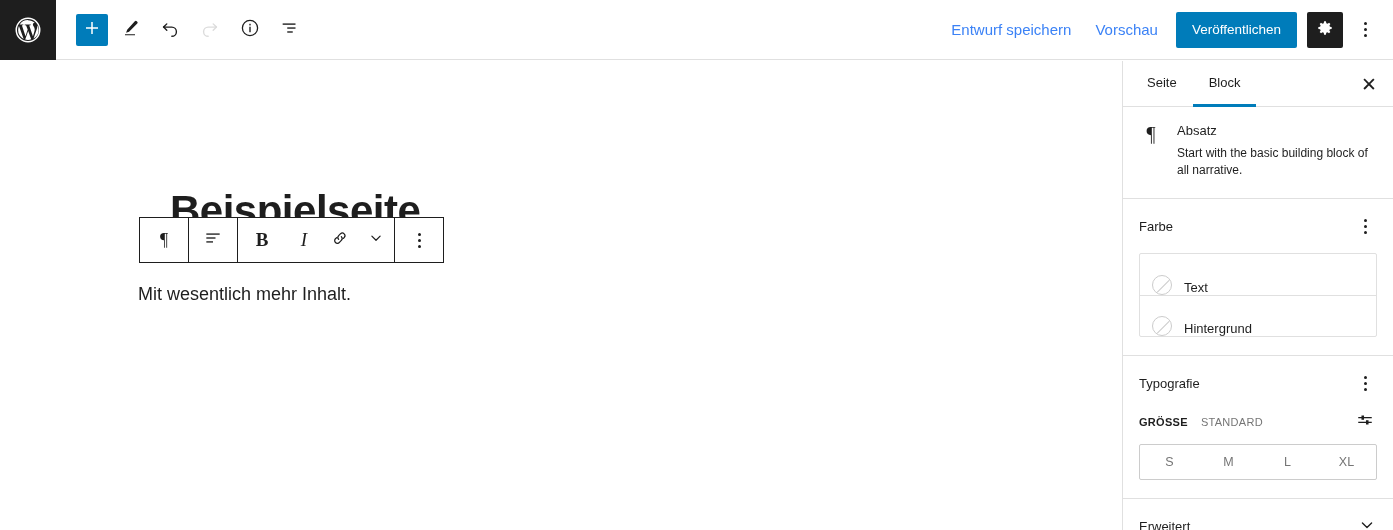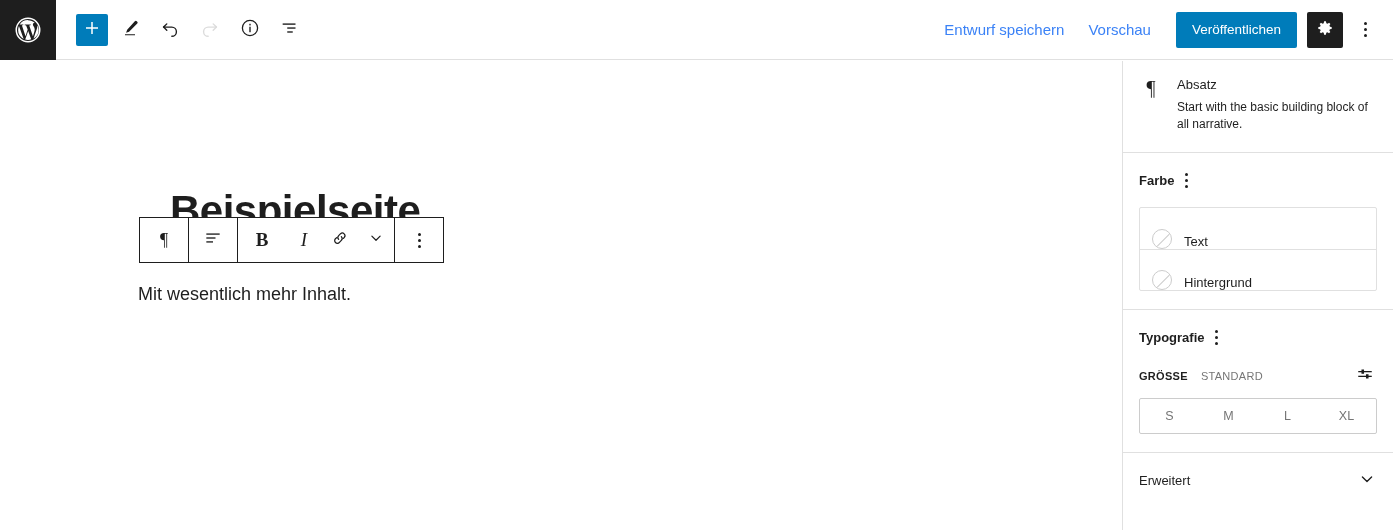--- a/index.html
+++ b/index.html
@@ -63,21 +63,21 @@
     text-decoration: none;
     padding: 6px 12px;
     cursor: pointer;
     white-space: nowrap;
   }
   .publish-btn {
     background: #007cba; color: #fff;
     border: none; border-radius: 2px;
     font-size: 13.5px;
     padding: 0 16px; height: 36px;
-    cursor: pointer; margin-left: 13px;
+    cursor: pointer; margin-left: 6px;
     font-family: "Liberation Sans", sans-serif;
     white-space: nowrap;
   }
   .gear-btn {
     width: 36px; height: 36px; margin-left: 10px;
     background: #1e1e1e; color: #fff;
     border: none; border-radius: 2px;
     display: flex; align-items: center; justify-content: center;
     cursor: pointer;
   }
@@ -189,23 +189,22 @@
   }
   .sb-blockmeta { flex: 1 1 auto; }
   .sb-blocktitle { font-size: 13px; color: #1e1e1e; margin-bottom: 7px; }
   .sb-blockdesc { font-size: 12px; color: #1e1e1e; line-height: 1.45; }
 
   .sb-section {
     border-bottom: 1px solid #e0e0e0;
     padding: 16px 16px 18px 16px;
   }
   .sb-section-head {
-    display: flex; align-items: center; 
+    display: flex; align-items: center; justify-content: space-between;
     margin-bottom: 14px;
-    font-weight: bold;
   }
   .sb-section-title { font-size: 13px; color: #1e1e1e; }
   .sb-section-kebab {
     width: 24px; height: 24px;
     display: flex; align-items: center; justify-content: center;
     background: transparent; border: none; cursor: pointer;
   }
 
   .color-list { border: 1px solid #e0e0e0; border-radius: 2px; }
   .color-row {
@@ -411,20 +410,25 @@
               <i></i>
               <i></i>
             </span>
         </button>
       </div>
     </div>
   </div>
 
   <div class="sidebar">
 
+    <div class="sb-tabs">
+      <button class="sb-tab">Seite</button>
+      <button class="sb-tab active">Block</button>
+      <button class="sb-close">✕</button>
+    </div>
 
     <div class="sb-blockcard">
       <div class="sb-blockicon">¶</div>
       <div class="sb-blockmeta">
         <div class="sb-blocktitle">Absatz</div>
         <div class="sb-blockdesc">Start with the basic building block of all narrative.</div>
       </div>
     </div>
 
     <div class="sb-section">

